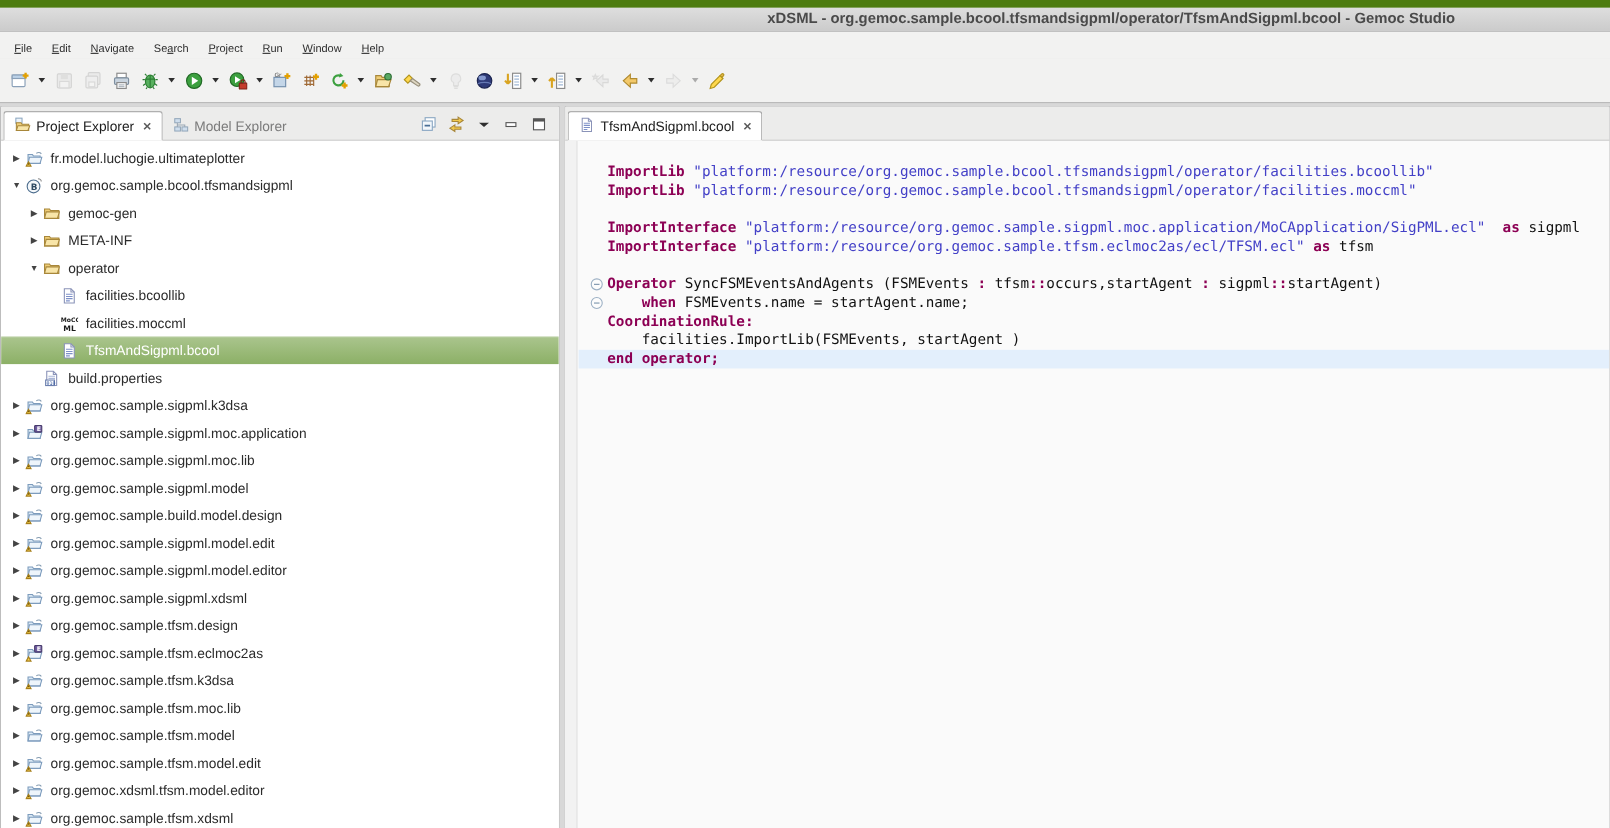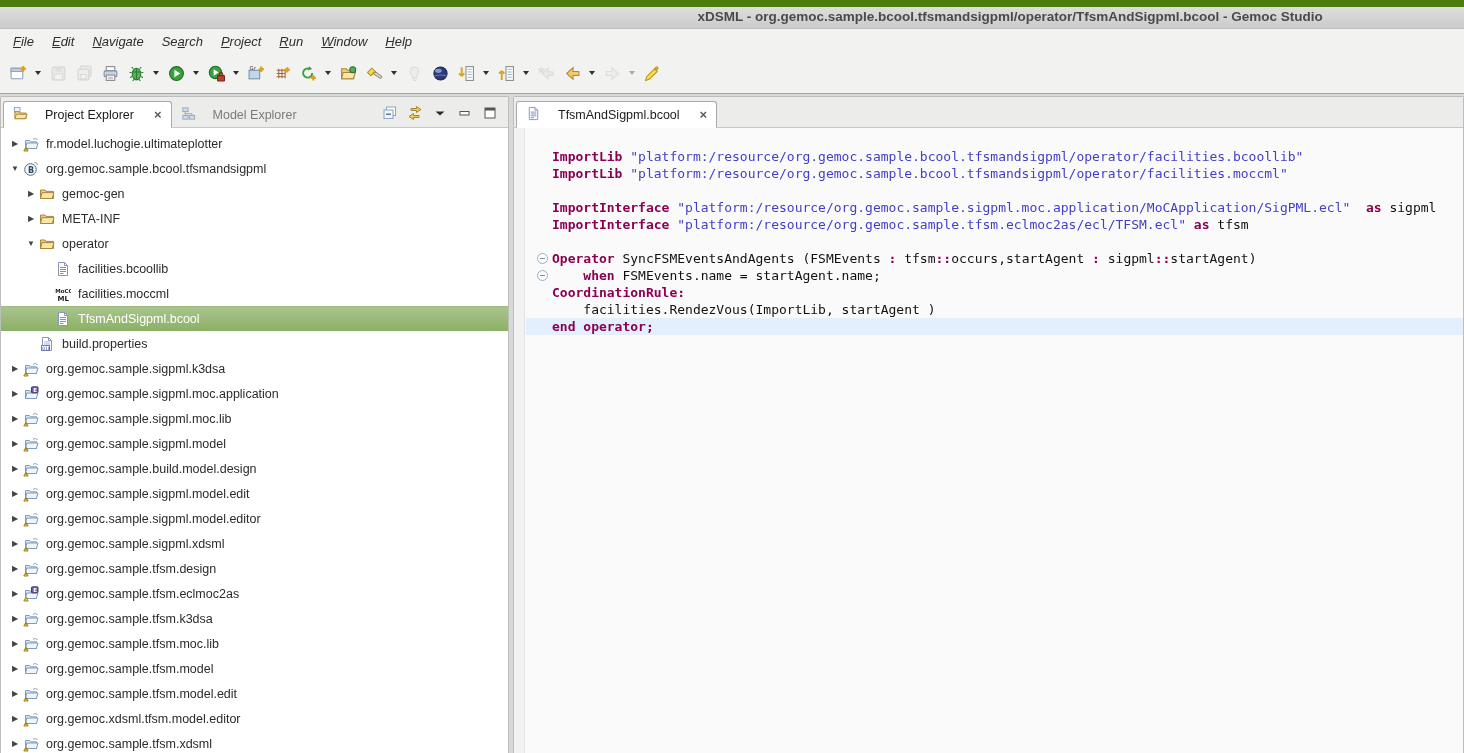--- a/index.html
+++ b/index.html
@@ -2,40 +2,40 @@
 <html><head>
 <meta charset="utf-8">
 <style>
   * { box-sizing: border-box; }
   body { margin:0; font-family:"Liberation Sans","DejaVu Sans",sans-serif; background:#cfcfcf; }
   .window { width:1464px; height:753px; background:#e9e9e9; position:relative; overflow:hidden; border-top:7px solid #4d7c0f; }
 
   .titlebar { height:22px; background:linear-gradient(#dedede,#cbcbcb); position:relative; border-bottom:1px solid #bdbdbd; }
   .title { position:absolute; left:69%; top:2px; transform:translateX(-50%); font-size:13.5px; font-weight:bold; color:#4a4a4a; white-space:nowrap; }
 
-  .menubar { height:24px; background:#f2f2f1; display:flex; align-items:center; padding-left:4px; font-size:13px; color:#2e2e2e;font-style:italic; }
+  .menubar { height:24px; background:#f2f2f1; display:flex; align-items:flex-end; padding-left:4px; font-size:10px; color:#2e2e2e; }
   .menu-item { padding:3px 9px; cursor:default; }
   .menu-item u { text-decoration:underline; }
 
   .toolbar { height:41px; background:#f2f2f1; border-bottom:1px solid #a3a3a3; display:flex; align-items:center; padding:0 5px; }
   .tool { width:26px; height:26px; display:flex; align-items:center; justify-content:center; flex:none; }
   .tool svg { width:17px; height:17px; }
   .tool.disabled { opacity:.45; filter:grayscale(1); }
   .dd { width:14px; height:26px; display:flex; align-items:center; justify-content:center; flex:none; }
   .tri { width:0; height:0; border-left:3.5px solid transparent; border-right:3.5px solid transparent; border-top:4px solid #2e2e2e; }
   .dd.disabled .tri { border-top-color:#ababab; }
 
   .main { display:flex; height:664px; padding-top:2px; background:#d8d8d8; }
   .panel { background:#fff; border:1px solid #bdbdbd; border-bottom:none; display:flex; flex-direction:column; border-radius:2px 2px 0 0; }
   .panel.left { width:509px; flex:none; }
   .sash { width:4px; background:#d8d8d8; flex:none; }
   .panel.editor { flex:1; min-width:0; }
 
   .view-header { height:31px; background:#ececeb; border-bottom:1px solid #c6c6c6; display:flex; align-items:flex-end; padding:0 2px; flex:none; }
-  .vtab { height:27px; display:flex; align-items:center; gap:17px; padding:0 9px; font-size:12.5px; color:#7b7b7b; margin-bottom:-1px; white-space:nowrap; }
+  .vtab { height:27px; display:flex; align-items:center; gap:5px; padding:0 9px; font-size:12.5px; color:#7b7b7b; margin-bottom:-1px; white-space:nowrap; }
   .vtab.active { background:#fff; border:1px solid #a9a9a9; border-bottom:1px solid #fff; border-radius:3px 3px 0 0; color:#1c1c1c; }
   .vtab svg { width:15px; height:15px; flex:none; }
   .vclose { font-weight:bold; color:#5a5a5a; font-size:13px; margin-left:3px; line-height:1; }
   .view-actions { margin-left:auto; display:flex; align-items:center; gap:9px; margin-bottom:6px; padding-right:8px; }
   .vact { width:16px; height:16px; }
   .vact svg { width:16px; height:16px; }
 
   .tree { flex:1; overflow:hidden; padding-top:3px; font-size:12.5px; color:#2b2b2b; background:#fff; }
   .trow { height:25px; display:flex; align-items:center; }
   .arrow { width:16px; text-align:center; font-size:8px; color:#444; flex:none; }
@@ -558,20 +558,20 @@
             <div class="cline"></div>
             <div class="cline"><span class="c-kw">ImportLib</span><span class="c-p"> </span><span class="c-str">"platform:/resource/org.gemoc.sample.bcool.tfsmandsigpml/operator/facilities.bcoollib"</span></div>
             <div class="cline"><span class="c-kw">ImportLib</span><span class="c-p"> </span><span class="c-str">"platform:/resource/org.gemoc.sample.bcool.tfsmandsigpml/operator/facilities.moccml"</span></div>
             <div class="cline"></div>
             <div class="cline"><span class="c-kw">ImportInterface</span><span class="c-p"> </span><span class="c-str">"platform:/resource/org.gemoc.sample.sigpml.moc.application/MoCApplication/SigPML.ecl"</span><span class="c-p">  </span><span class="c-kw">as</span><span class="c-p"> sigpml</span></div>
             <div class="cline"><span class="c-kw">ImportInterface</span><span class="c-p"> </span><span class="c-str">"platform:/resource/org.gemoc.sample.tfsm.eclmoc2as/</span><span class="c-str wavy">ecl</span><span class="c-str">/TFSM.ecl"</span><span class="c-p"> </span><span class="c-kw">as</span><span class="c-p"> tfsm</span></div>
             <div class="cline"></div>
             <div class="cline"><span class="fold"></span><span class="c-kw">Operator</span><span class="c-p"> SyncFSMEventsAndAgents (FSMEvents </span><span class="c-kw">:</span><span class="c-p"> tfsm</span><span class="c-kw">::</span><span class="c-p">occurs,startAgent </span><span class="c-kw">:</span><span class="c-p"> sigpml</span><span class="c-kw">::</span><span class="c-p">startAgent)</span></div>
             <div class="cline"><span class="fold"></span><span class="c-p">    </span><span class="c-kw">when</span><span class="c-p"> FSMEvents.name = startAgent.name;</span></div>
             <div class="cline"><span class="c-kw">CoordinationRule:</span></div>
-            <div class="cline"><span class="c-p">    facilities.RendezVous(ImportLib, startAgent )</span></div>
+            <div class="cline"><span class="c-p">    facilities.ImportLib(FSMEvents, startAgent )</span></div>
             <div class="cline hl"><span class="c-kw">end operator;</span></div>
           </div>
         <div class="ruler"></div>
       </div>
     </div>
   </div>
 </div>
 
 </body></html>

